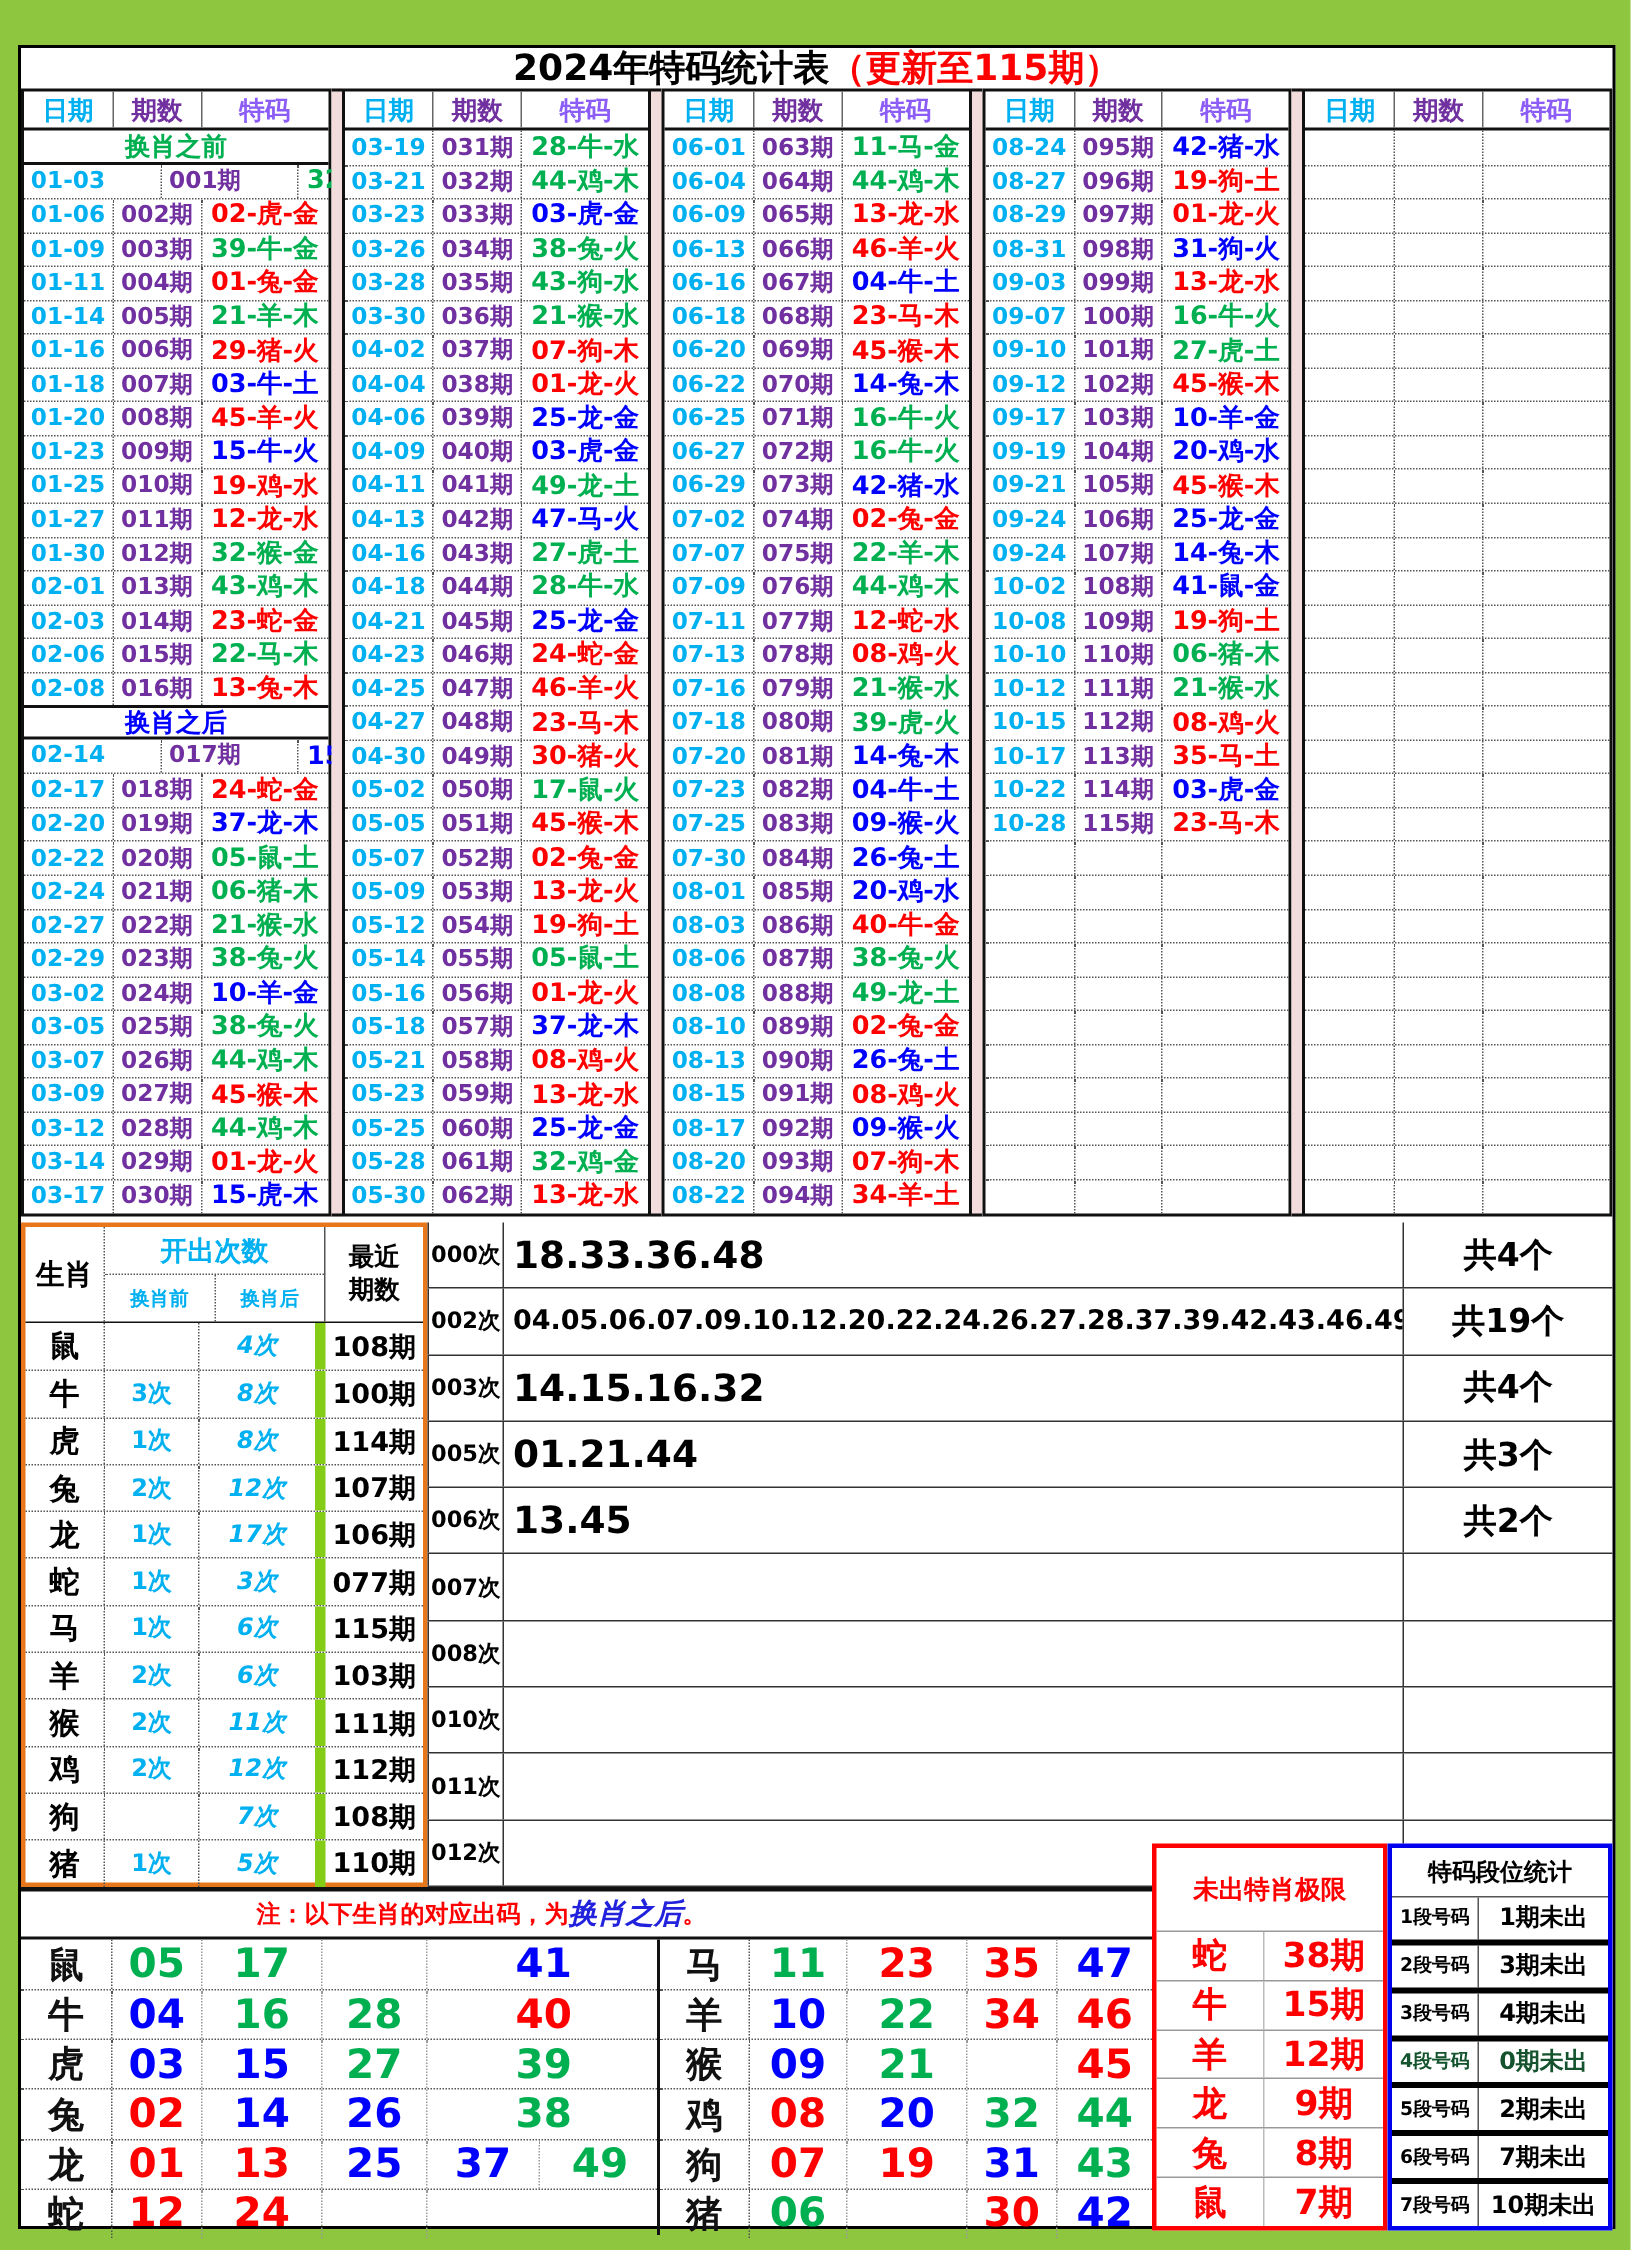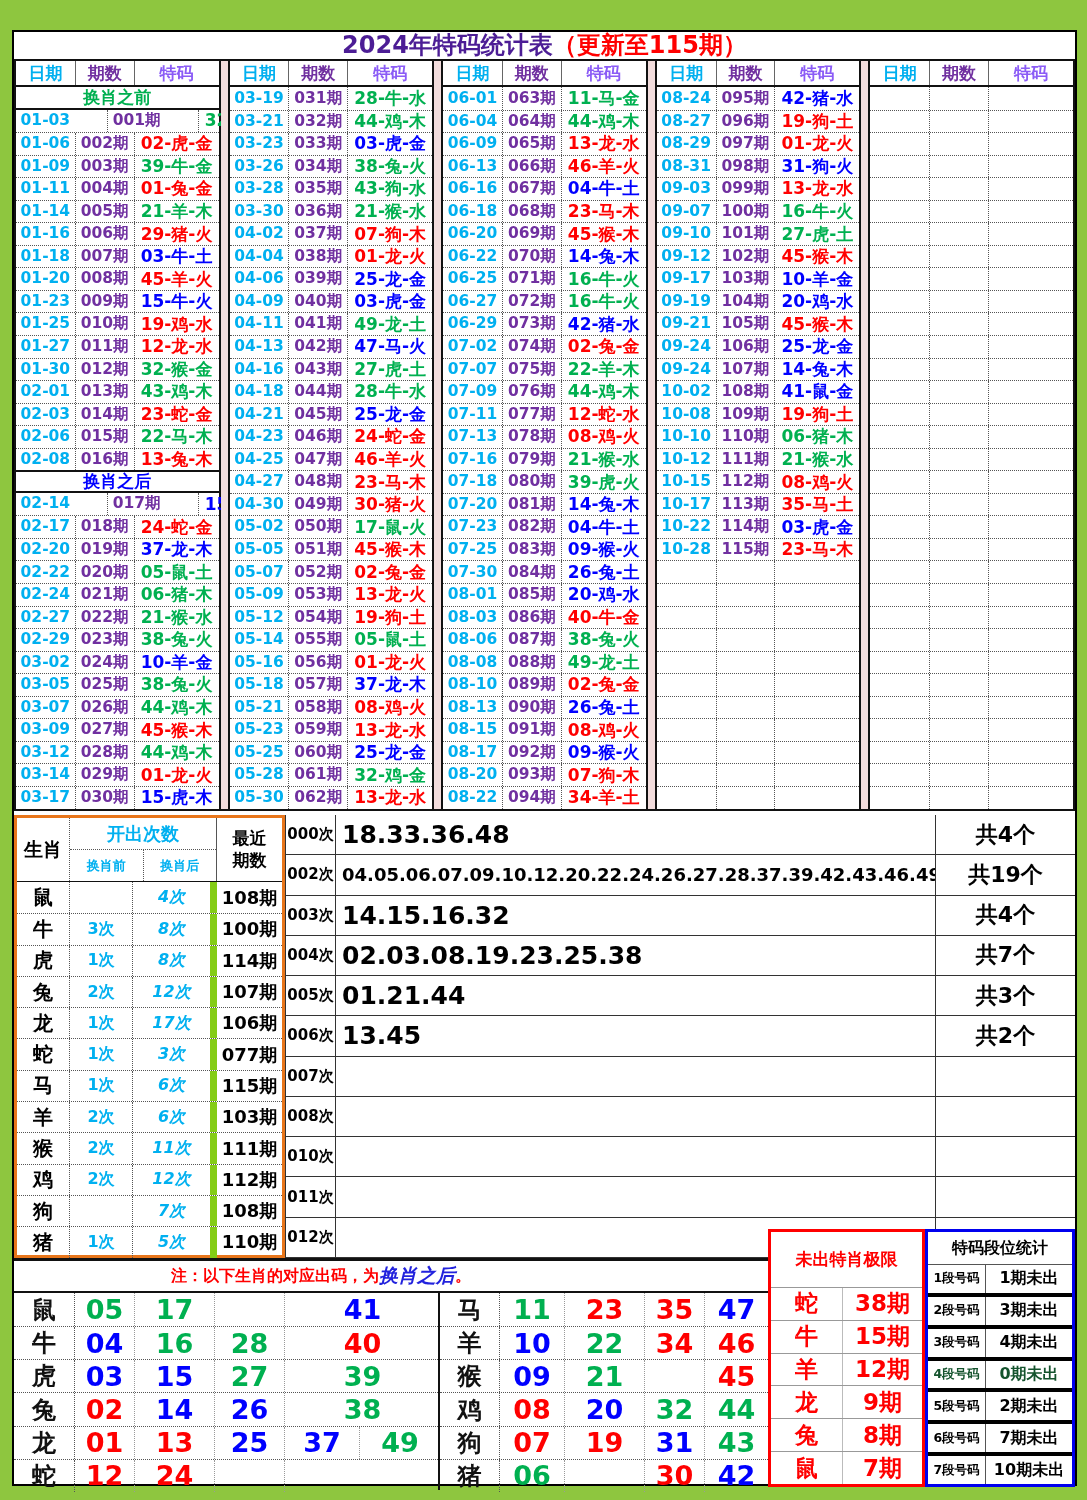--- a/index.html
+++ b/index.html
@@ -3,21 +3,21 @@
 <meta charset="utf-8">
 <style>
   * { box-sizing: border-box; margin:0; padding:0; }
   html,body { width:1087px; height:1500px; }
   body { background:#8EC63F; font-family:"DejaVu Sans","Liberation Sans",sans-serif; font-weight:bold; position:relative; }
   .content { position:absolute; left:12px; top:30px; width:1065px; height:1456px; background:#fff; border:2px solid #000; }
   .abs { position:absolute; }
 
   
   .title { left:0; top:0; width:100%; height:27px; text-align:center; font-size:24px; line-height:26px; white-space:nowrap; }
-  .t-main { color:#4c1d95; }
+  .t-main { color:#000000; }
   .t-suffix { color:#FF0000; }
 
   
   #main-table { left:0; top:27px; width:1061px; height:752px; display:flex; }
   .vsep { width:7px; background:#F2DCDC; border-top:2px solid #111; border-bottom:2px solid #111; }
   .grp { flex:1; border:2px solid #111; display:flex; flex-direction:column; background:#fff; }
   .g-head { height:26px; display:grid; grid-template-columns:29% 29% 42%; border-bottom:2px solid #111; }
   .hc { display:flex; align-items:center; justify-content:center; font-size:17px; border-left:1px solid #666; }
   .hc:first-child { border-left:none; }
   .date-h { color:#00B0F0; }
@@ -1039,25 +1039,20 @@
       </div>
       <div class="f-row">
         <span class="f-label">002次</span>
         <span class="f-nums long">04.05.06.07.09.10.12.20.22.24.26.27.28.37.39.42.43.46.49</span>
         <span class="f-total">共19个</span>
       </div>
       <div class="f-row">
         <span class="f-label">003次</span>
         <span class="f-nums">14.15.16.32</span>
         <span class="f-total">共4个</span>
-      </div>
-      <div class="f-row">
-        <span class="f-label">004次</span>
-        <span class="f-nums">02.03.08.19.23.25.38</span>
-        <span class="f-total">共7个</span>
       </div>
       <div class="f-row">
         <span class="f-label">005次</span>
         <span class="f-nums">01.21.44</span>
         <span class="f-total">共3个</span>
       </div>
       <div class="f-row">
         <span class="f-label">006次</span>
         <span class="f-nums">13.45</span>
         <span class="f-total">共2个</span>

